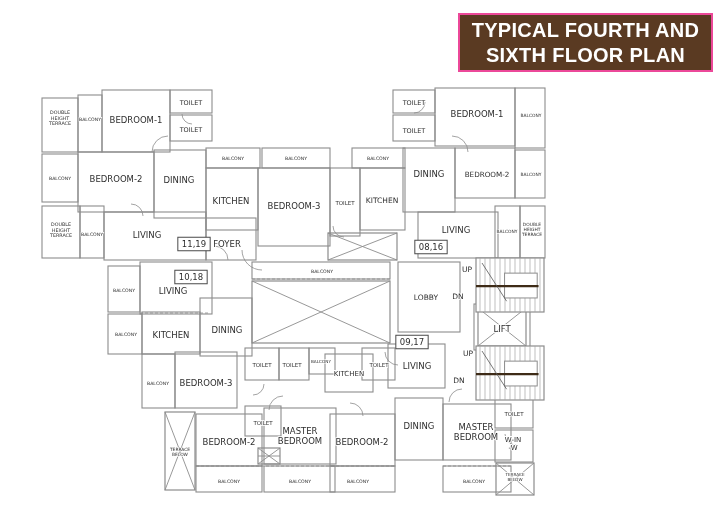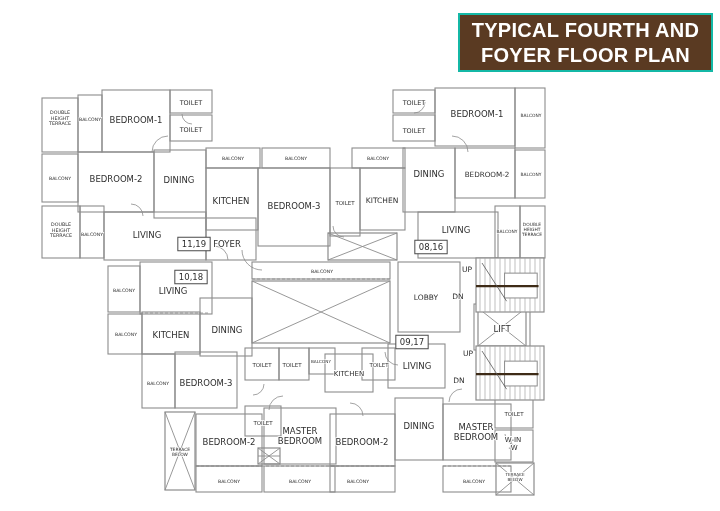--- a/index.html
+++ b/index.html
@@ -1,19 +1,19 @@
 <!DOCTYPE html>
 <html><head>
 <meta charset="utf-8">
 <style>
   html,body{margin:0;padding:0;background:#ffffff;}
   .stage{position:relative;width:720px;height:511px;background:#ffffff;overflow:hidden;
          font-family:"DejaVu Sans",sans-serif;}
   .title-box{position:absolute;left:458px;top:13px;width:255px;height:59px;
-             background:#5a3a22;border:2px solid #14b8a6;box-sizing:border-box;
+             background:#5a3a22;border:2px solid #ec4899;box-sizing:border-box;
              display:flex;flex-direction:column;justify-content:center;align-items:center;}
   .title-box div{color:#ffffff;font-family:"Liberation Sans","DejaVu Sans",sans-serif;
                  font-weight:bold;font-size:20px;line-height:25px;letter-spacing:0.3px;
                  white-space:nowrap;}
   svg#plan{position:absolute;left:0;top:0;}
 </style>
 </head>
 <body>
 
 <div class="stage">
@@ -229,15 +229,15 @@
       <text x="514" y="414" text-anchor="middle" dominant-baseline="middle" font-size="5.5" fill="#2e2e2e" font-family="&quot;DejaVu Sans&quot;,sans-serif" paint-order="stroke" stroke="#ffffff" stroke-width="1.54">TOILET</text>
       <text x="513" y="440" text-anchor="middle" dominant-baseline="middle" font-size="7" fill="#2e2e2e" font-family="&quot;DejaVu Sans&quot;,sans-serif" paint-order="stroke" stroke="#ffffff" stroke-width="1.6"><tspan x="513" dy="0">W-IN</tspan><tspan x="513" dy="8.049999999999999">-W</tspan></text>
       <text x="515" y="475" text-anchor="middle" dominant-baseline="middle" font-size="4.2" fill="#2e2e2e" font-family="&quot;DejaVu Sans&quot;,sans-serif" paint-order="stroke" stroke="#ffffff" stroke-width="1.1760000000000002"><tspan x="515" dy="0">TERRACE</tspan><tspan x="515" dy="4.83">BELOW</tspan></text>
       <text x="229" y="482" text-anchor="middle" dominant-baseline="middle" font-size="4.6" fill="#2e2e2e" font-family="&quot;DejaVu Sans&quot;,sans-serif" paint-order="stroke" stroke="#ffffff" stroke-width="1.288">BALCONY</text>
       <text x="300" y="482" text-anchor="middle" dominant-baseline="middle" font-size="4.6" fill="#2e2e2e" font-family="&quot;DejaVu Sans&quot;,sans-serif" paint-order="stroke" stroke="#ffffff" stroke-width="1.288">BALCONY</text>
       <text x="358" y="482" text-anchor="middle" dominant-baseline="middle" font-size="4.6" fill="#2e2e2e" font-family="&quot;DejaVu Sans&quot;,sans-serif" paint-order="stroke" stroke="#ffffff" stroke-width="1.288">BALCONY</text>
       <text x="474" y="482" text-anchor="middle" dominant-baseline="middle" font-size="4.6" fill="#2e2e2e" font-family="&quot;DejaVu Sans&quot;,sans-serif" paint-order="stroke" stroke="#ffffff" stroke-width="1.288">BALCONY</text>
     </svg>
   <div class="title-box">
     <div>TYPICAL FOURTH AND</div>
-    <div>FOYER FLOOR PLAN</div>
+    <div>SIXTH FLOOR PLAN</div>
   </div>
 </div>
 
 </body></html>

